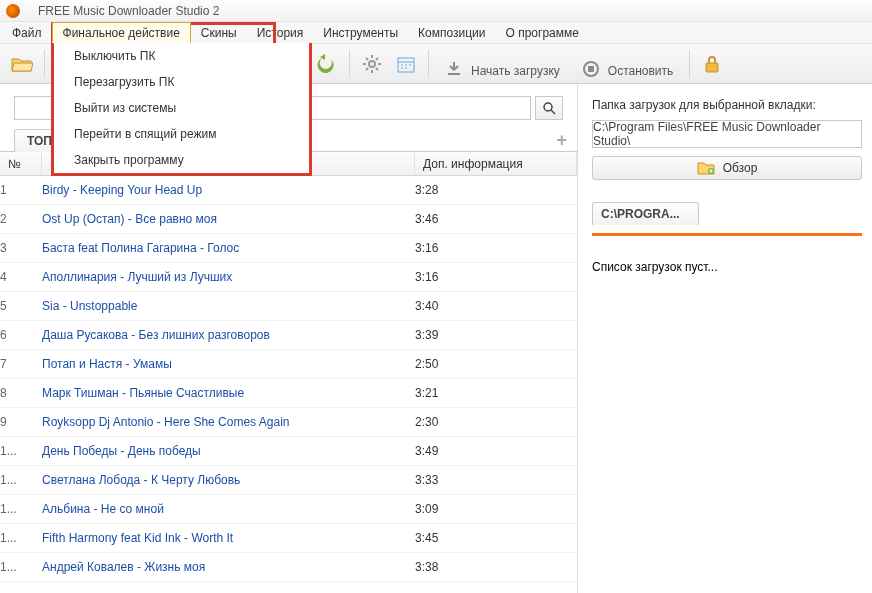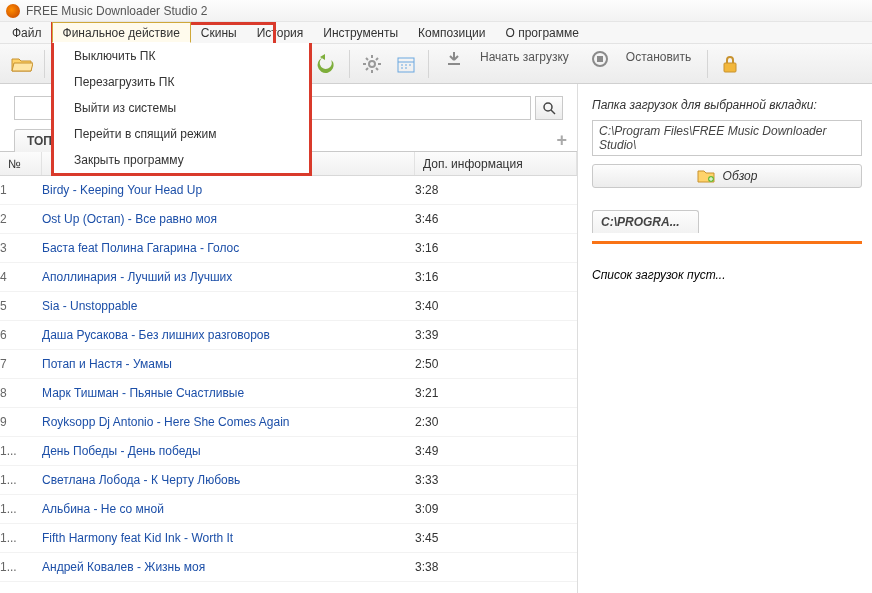--- a/index.html
+++ b/index.html
@@ -1,26 +1,26 @@
 <!DOCTYPE html>
 <html><head>
 <meta charset="utf-8">
 <style>
 * { box-sizing: border-box; margin: 0; padding: 0; font-family: "Segoe UI", Tahoma, sans-serif; font-size: 12px; }
 body { background: #fff; width: 872px; height: 593px; overflow: hidden; position: relative; }
 .titlebar { height: 22px; background: linear-gradient(#fdfdfd,#f2f2f2); border-bottom: 1px solid #e5e5e5; display: flex; align-items: center; padding-left: 6px; }
 .titlebar .app-icon { width: 14px; height: 14px; border-radius: 50%; background: radial-gradient(circle at 40% 40%, #ff8c00, #c04000); margin-right: 6px; }
-.titlebar .title { color: #555; }
+.titlebar .title { color: #555; margin-left: 12px; }
 .menubar { height: 22px; background: #f7f7f7; border-bottom: 1px solid #e3e3e3; display: flex; align-items: stretch; padding-left: 2px; }
 .menubar .mitem { padding: 0 10px; display: flex; align-items: center; color: #333; cursor: default; }
 .menubar .mitem.open { background: #fffbed; border: 1px solid #cfa83a; border-bottom: 1px solid #fff; position: relative; z-index: 20; }
 .toolbar { height: 40px; background: linear-gradient(#f9f9f9,#ececec); border-bottom: 1px solid #d0d0d0; display: flex; align-items: center; padding-left: 8px; gap: 6px; }
 .tbsep { width: 1px; height: 28px; background: #d5d5d5; margin: 0 2px; }
 .tbtn { width: 28px; height: 28px; display: flex; align-items: center; justify-content: center; border-radius: 3px; }
-.tbtn-wide { display: flex; align-items: flex-start; height: 28px; padding: 0 8px; gap: 17px; color: #555; border-radius: 3px; }
+.tbtn-wide { display: flex; align-items: flex-end; height: 28px; padding: 0 8px; gap: 8px; color: #555; border-radius: 3px; }
 .tbtn-wide .ic { width: 18px; height: 18px; }
 .dropdown { position: absolute; top: 43px; left: 51px; width: 261px; background: #fff; border: 3px solid #d93a2b; border-top: none; z-index: 15; }
 .dropdown .ditem { padding: 6px 20px; color: #333; cursor: default; }
 .hl-box { position: absolute; top: 22px; left: 51px; width: 225px; height: 22px; border: 3px solid #d93a2b; border-bottom: none; z-index: 14; pointer-events: none; }
 .content { display: flex; height: calc(593px - 84px); }
 .left { width: 578px; display: flex; flex-direction: column; border-right: 1px solid #ddd; position: relative; }
 .search-row { padding: 12px 14px 8px; display: flex; align-items: center; gap: 4px; }
 .search-row input { flex: 1; height: 24px; border: 1px solid #c9c9c9; padding: 0 6px; background: #fff; }
 .search-btn { width: 28px; height: 24px; border: 1px solid #c9c9c9; background: linear-gradient(#fdfdfd,#ececec); display: flex; align-items: center; justify-content: center; }
 .tabstrip { display: flex; align-items: center; border-bottom: 1px solid #c9c9c9; padding-left: 14px; height: 24px; position: relative; }
@@ -29,23 +29,23 @@
 .cols { display: flex; border-bottom: 1px solid #d8d8d8; background: linear-gradient(#fcfcfc,#f0f0f0); height: 24px; }
 .cols div { display: flex; align-items: center; padding: 0 8px; color: #333; border-right: 1px solid #e2e2e2; }
 .c-num { width: 42px; }
 .c-title { flex: 1; }
 .c-info { width: 162px; }
 .list { flex: 1; overflow-y: scroll; }
 .row { display: flex; height: 29px; align-items: center; border-bottom: 1px solid #f2f2f2; }
 .row .c-num { color: #666; }
 .row .c-title { color: #1c4fa8; }
 .row .c-info { color: #333; }
-.right { flex: 1; padding: 14px 10px 10px 14px; display: flex; flex-direction: column; gap: 8px; font-style: italic; }
+.right { flex: 1; padding: 14px 10px 10px 14px; display: flex; flex-direction: column; gap: 8px; }
 .right .lbl { color: #333; }
-.right .path-box { border: 1px solid #c9c9c9; height: 36px; display: flex; align-items: center; padding: 0 6px; background: #fff; color: #444; }
+.right .path-box { border: 1px solid #c9c9c9; height: 28px; display: flex; align-items: center; padding: 0 0; background: #fff; color: #444; }
 .browse-btn { height: 24px; border: 1px solid #c9c9c9; border-radius: 3px; background: linear-gradient(#fdfdfd,#ececec); display: flex; align-items: center; justify-content: center; gap: 8px; color: #333; }
 .rtab { margin-top: 14px; border: 1px solid #c9c9c9; border-bottom: none; width: 107px; padding: 4px 8px; background: linear-gradient(#fdfdfd,#f2f2f2); font-weight: bold; color: #444; border-radius: 3px 3px 0 0; }
 .rcontent { border-top: 3px solid #f97316; padding-top: 24px; color: #000000; }
 
 svg { display: block; }
 </style>
 </head>
 <body>
 
 <div class="titlebar">

